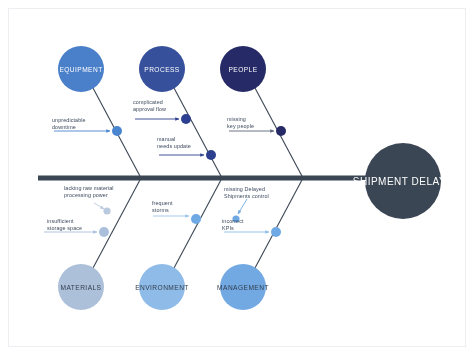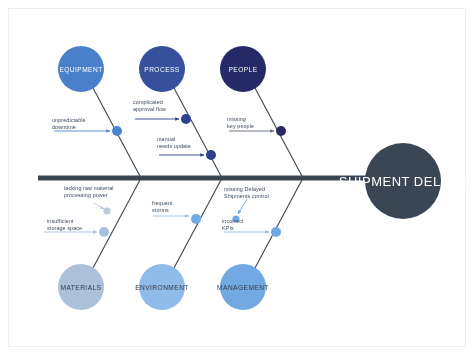--- a/index.html
+++ b/index.html
@@ -8,21 +8,21 @@
   #canvas{position:relative;width:474px;height:355px;background:#ffffff;box-sizing:border-box;}
   #frame{position:absolute;left:8px;top:8px;width:458px;height:339px;
          border:1px solid #eceef1;box-sizing:border-box;background:#fff;}
   #svgroot{position:absolute;left:0;top:0;width:474px;height:355px;}
   .cat-label{
      position:absolute;color:#ffffff;font-size:6.6px;letter-spacing:.45px;
      text-align:center;white-space:nowrap;transform:translate(-50%,-50%);
      pointer-events:none;font-weight:400;}
   .cat-label.dark{color:#2f3b4a;}
   .head-label{
-     position:absolute;color:#ffffff;font-size:13px;letter-spacing:.5px;
+     position:absolute;color:#ffffff;font-size:10px;letter-spacing:.5px;
      text-align:center;white-space:nowrap;transform:translate(-50%,-50%);}
   .cause-label{
      position:absolute;color:#3c4a5c;font-size:5.4px;line-height:7.2px;
      white-space:pre-line;letter-spacing:.1px;}
 </style>
 </head>
 <body>
 
 <div id="canvas">
   <div id="frame"></div>

